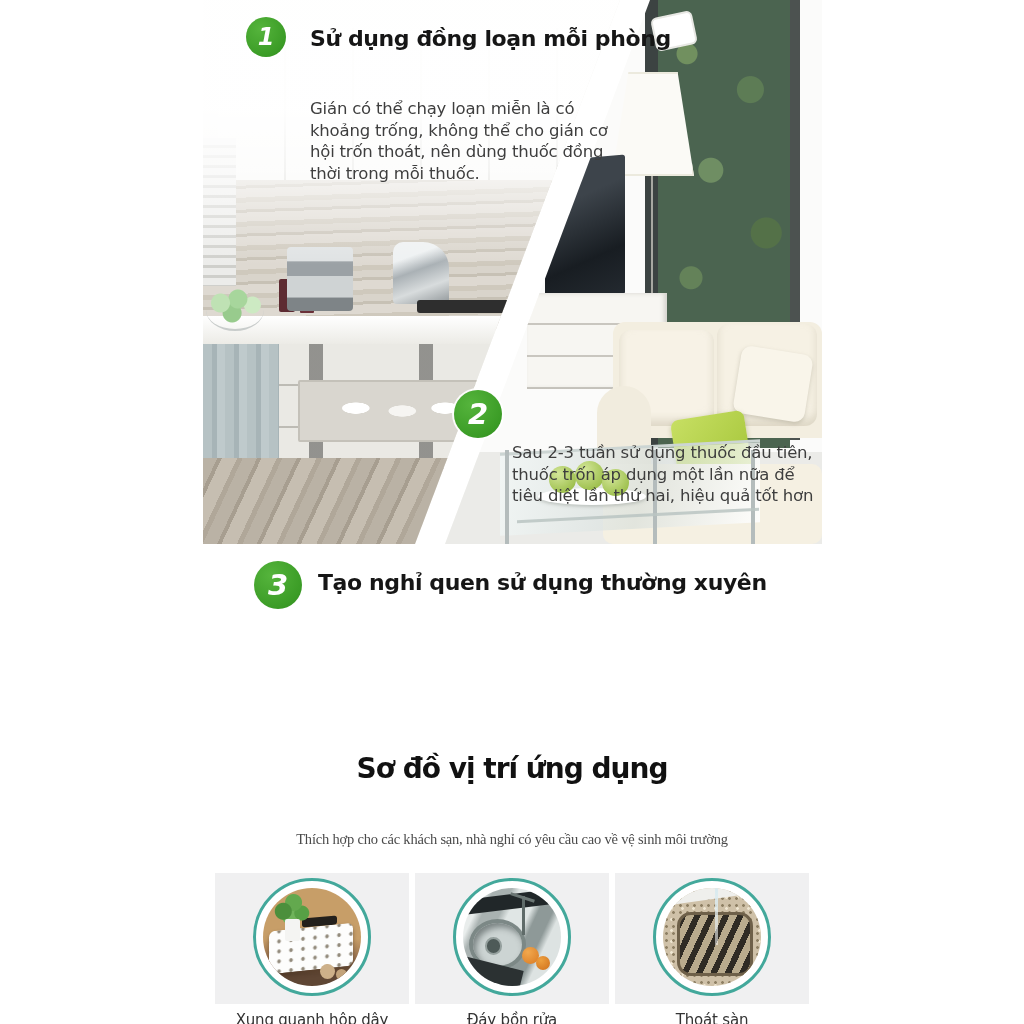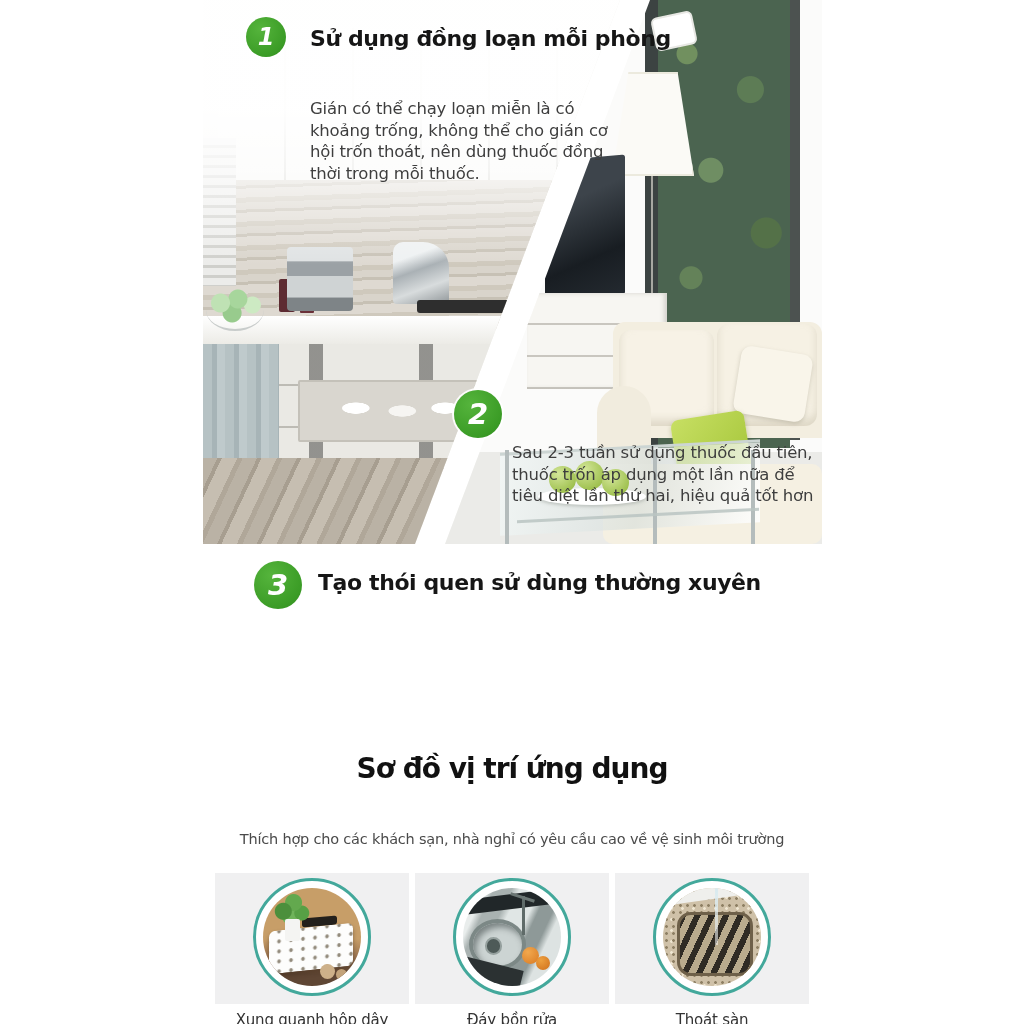--- a/index.html
+++ b/index.html
@@ -107,21 +107,21 @@
   .step-body{position:absolute;z-index:3;color:#3e3e3e;font-size:16.5px;line-height:21.5px;letter-spacing:-0.2px;}
   .b1{left:310px;top:63px;margin-top:35px;}
   .b2{left:512px;top:442px;}
   .b3{left:318px;top:607px;}
   .step-body div{white-space:nowrap;}
 
   
   .section-title{position:absolute;z-index:3;left:0;top:752px;width:1024px;text-align:center;
     font-size:28px;font-weight:bold;color:#111;letter-spacing:-1px;}
   .section-subtitle{position:absolute;z-index:3;left:0;top:831px;width:1024px;text-align:center;
-    font-size:14.5px;color:#4a4a4a;letter-spacing:-0.2px;}
+    font-size:14.5px;color:#4a4a4a;letter-spacing:-0.2px;font-family:Liberation Serif, serif;}
 
   
   .loc{position:absolute;top:873px;width:194px;z-index:3;}
   .loc.g1{left:215px;} .loc.g2{left:415px;} .loc.g3{left:615px;}
   .loc-tile{position:relative;width:194px;height:131px;background:#f0f0f1;}
   .loc-ring{position:absolute;left:38px;top:5px;width:118px;height:118px;border-radius:50%;
     background:#ffffff;border:3px solid #43a89b;box-sizing:border-box;}
   .loc-photo{position:absolute;left:7px;top:7px;width:98px;height:98px;border-radius:50%;overflow:hidden;}
   .loc-photo > div{position:absolute;}
   .loc-caption{margin-top:7px;text-align:center;font-size:15px;color:#333;letter-spacing:-0.2px;}
@@ -231,21 +231,21 @@
     </div>
   <div class="step-body b2">
     <div>Sau 2-3 tuần sử dụng thuốc đầu tiên,</div>
     <div>thuốc trốn áp dụng một lần nữa để</div>
     <div>tiêu diệt lần thứ hai, hiệu quả tốt hơn</div>
   </div>
 
   <div class="badge badge3">
       <span>3</span>
     </div>
-  <div class="step-title t3">Tạo thói quen sử dùng thường xuyên</div>
+  <div class="step-title t3">Tạo nghỉ quen sử dụng thường xuyên</div>
 
   <div class="section-title">Sơ đồ vị trí ứng dụng</div>
   <div class="section-subtitle">Thích hợp cho các khách sạn, nhà nghỉ có yêu cầu cao về vệ sinh môi trường</div>
 
   <div class="loc g1">
     <div class="loc-tile">
       <div class="loc-ring">
         <div class="loc-photo">
           <div class="s-cork"></div>
           <div class="s-remote"></div>

